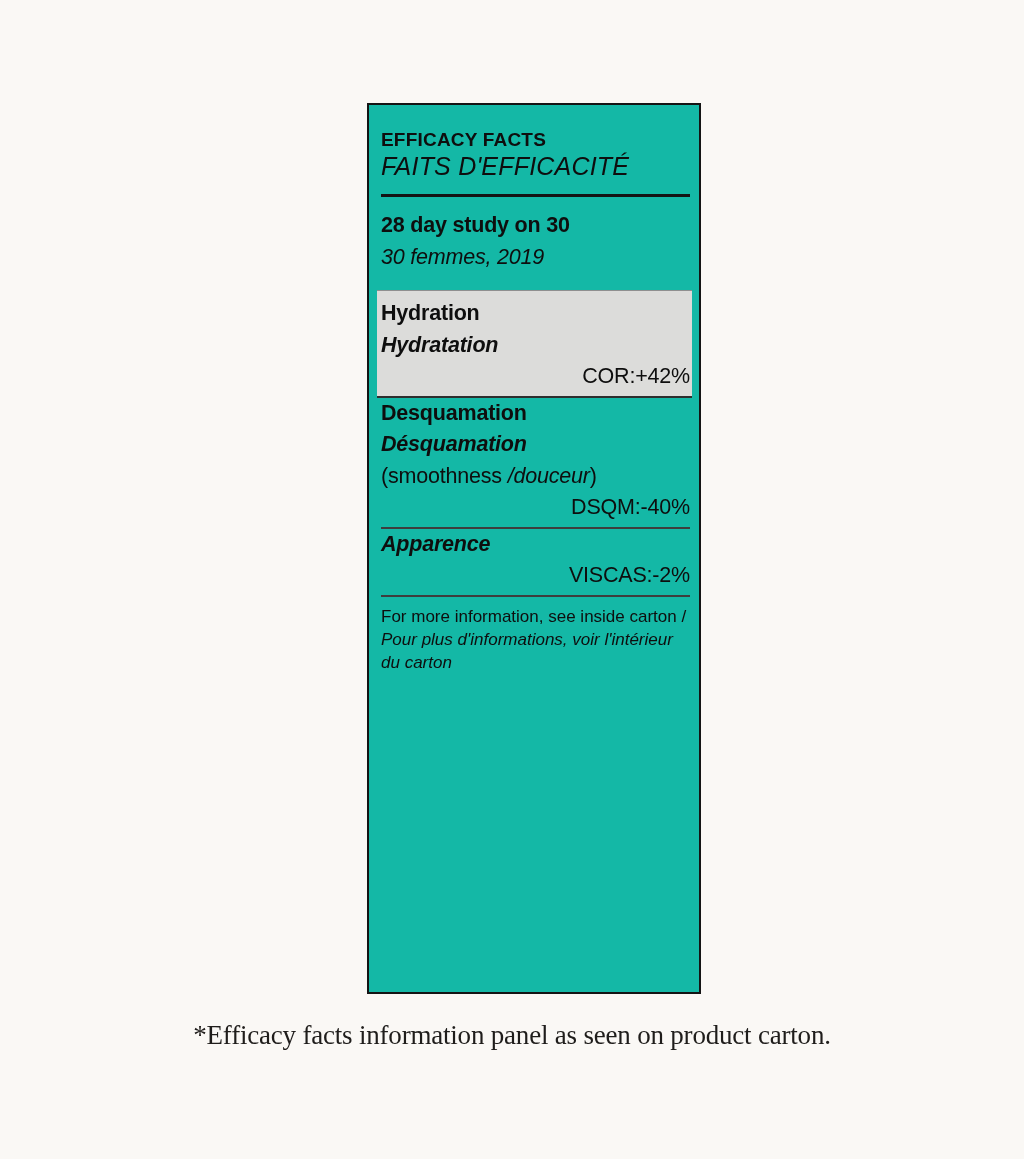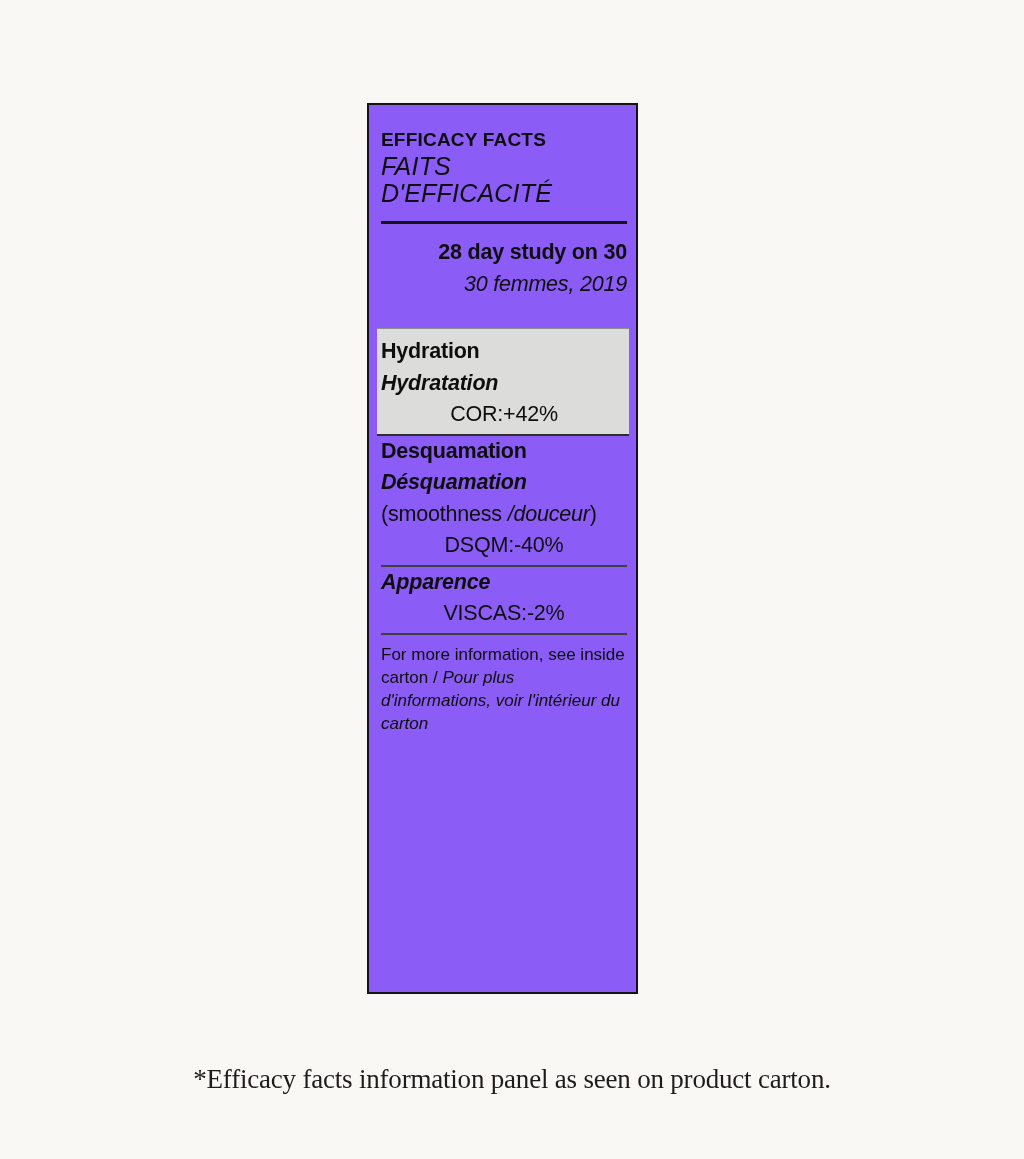--- a/index.html
+++ b/index.html
@@ -13,24 +13,24 @@
     background: #faf8f5;
     font-family: "Liberation Sans", sans-serif;
     color: #0e0e0e;
     overflow: hidden;
   }
 
   .panel {
     position: absolute;
     left: 367px;
     top: 103px;
-    width: 271px;
+    width: 334px;
     height: 891px;
     box-sizing: border-box;
-    background: #8b5cf6;
+    background: #14b8a6;
     border: 2px solid #141414;
     padding: 21px 9px 0 12px;
   }
 
   .title-en {
     font-weight: 700;
     font-size: 19px;
     line-height: 27px;
     letter-spacing: 0.2px;
   }
@@ -46,43 +46,42 @@
     background: #141414;
     margin-top: 14px;
     border: none;
   }
 
   .study {
     margin-top: 13px;
     font-size: 21.5px;
     line-height: 31.5px;
     letter-spacing: -0.2px;
-    text-align: right;
   }
   .study .en { font-weight: 700; }
   .study .fr { font-style: italic; }
 
   .section {
     font-size: 21.5px;
     line-height: 31.5px;
     letter-spacing: -0.2px;
   }
   .section .name-en { font-weight: 700; }
   .section .name-fr { font-weight: 700; font-style: italic; }
   .section .qualifier { font-weight: 400; }
   .section .qualifier .it { font-style: italic; }
 
   .metric-row {
     display: flex;
-    justify-content: center;
+    justify-content: flex-end;
     font-weight: 400;
   }
 
   .section.highlight {
-    margin-top: 28px;
+    margin-top: 17px;
     background: #dcdcda;
     border-top: 1px solid #8f8f8f;
     border-bottom: 2px solid #2e2e2e;
     padding: 7px 2px 3px 4px;
     margin-left: -4px;
     margin-right: -2px;
   }
 
   .section.plain {
     border-bottom: 2px solid #3e3e3e;
@@ -93,21 +92,21 @@
     padding-top: 8px;
     font-size: 17px;
     line-height: 23px;
     letter-spacing: 0;
   }
   .footer-note .fr { font-style: italic; }
 
   .caption {
     position: absolute;
     left: 0;
-    top: 1064px;
+    top: 1020px;
     width: 1024px;
     text-align: center;
     font-family: "Liberation Serif", serif;
     font-size: 27px;
     color: #1f1d1b;
     letter-spacing: -0.2px;
   }
 </style>
 </head>
 <body>

